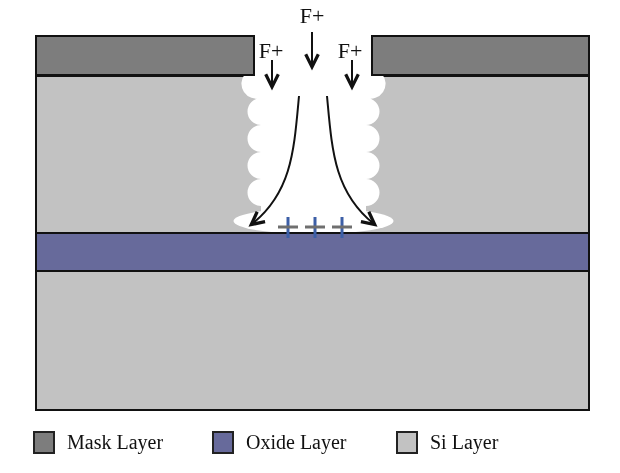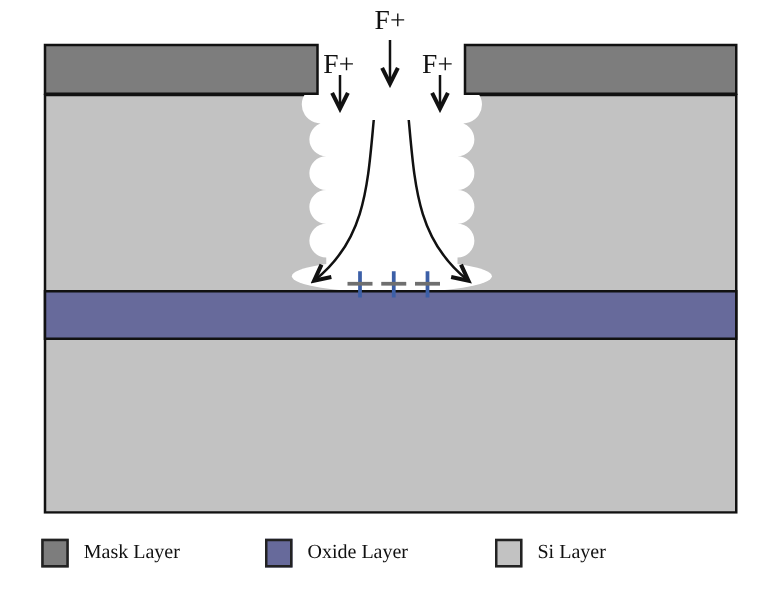--- a/index.html
+++ b/index.html
@@ -33,21 +33,21 @@
     width: 22px; height: 23px;
     border: 2px solid #222;
     box-sizing: border-box;
     flex: 0 0 auto;
   }
   .sw-mask  { background: var(--mask-color, #7d7d7d); }
   .sw-oxide { background: var(--oxide-color, #676a9b); }
   .sw-si    { background: var(--si-color, #c2c2c2); }
   .legend-label {
     margin-left: 12px;
-    font-size: 16px;
+    font-size: 20px;
     color: #111;
     white-space: nowrap;
     line-height: 28px;
   }
   .li-mask  { left: 33px; }
   .li-oxide { left: 212px; }
   .li-si    { left: 396px; }
 </style>
 </head>
 <body>

